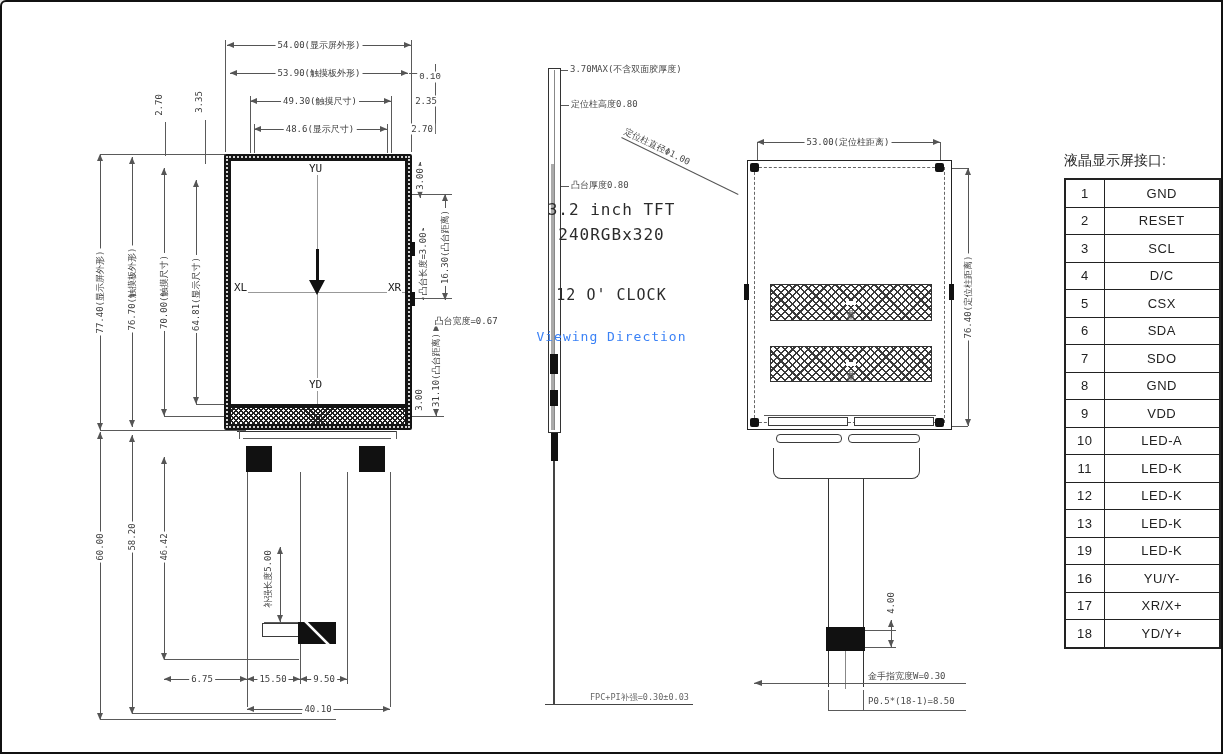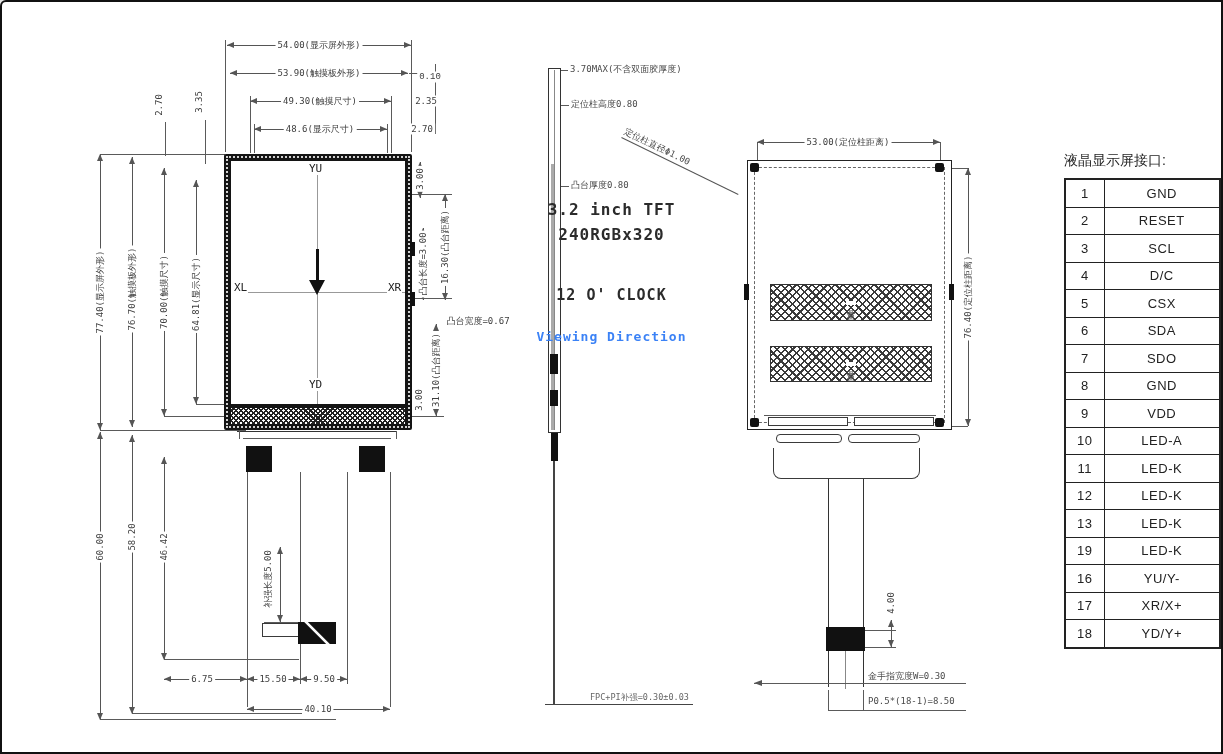--- a/index.html
+++ b/index.html
@@ -23,21 +23,21 @@
   .vlab{position:absolute;font-size:9px;line-height:11px;color:#3d3d3d;background:#fff;padding:0 2px;
        white-space:nowrap;transform:translate(-50%,-50%) rotate(-90deg);z-index:4;}
   .snote{position:absolute;font-size:9px;line-height:11px;color:#4a4a4a;white-space:nowrap;z-index:4;background:#fff;}
   
   #panel{position:absolute;left:222px;top:152px;width:188px;height:276px;background:#141414;z-index:2;border-radius:2px;}
   #panel .dotted{position:absolute;inset:2px;border:2px dotted #f2f2f2;opacity:.85;}
   #active{position:absolute;left:7px;top:7px;right:7px;bottom:26px;background:#fff;z-index:3;}
   #bstrip{position:absolute;left:7px;right:7px;bottom:6px;height:16px;z-index:3;background:
       repeating-linear-gradient(45deg,rgba(255,255,255,0) 0 2px,#222 2px 3.5px),
       repeating-linear-gradient(-45deg,#fff 0 2px,#222 2px 3.5px);}
-  .scr-t{position:absolute;left:50%;transform:translateX(-50%);color:#2b2b2b;white-space:nowrap;z-index:4;letter-spacing:1px;font-weight:bold;}
+  .scr-t{position:absolute;left:50%;transform:translateX(-50%);color:#2b2b2b;white-space:nowrap;z-index:4;letter-spacing:1px;}
   .axis{position:absolute;font-size:11px;color:#222;background:#fff;padding:0 1px;z-index:5;}
   .blk{position:absolute;background:#111;z-index:3;}
   .xhatch{position:absolute;border:1.5px solid #333;z-index:3;background:
       repeating-linear-gradient(45deg,rgba(255,255,255,0) 0 4px,#3a3a3a 4px 5.5px),
       repeating-linear-gradient(-45deg,#fff 0 4px,#3a3a3a 4px 5.5px);}
   .xhatch .win-lab{position:absolute;left:50%;top:50%;transform:translate(-50%,-50%);writing-mode:vertical-rl;
       font-size:9px;color:#555;background:#fff;padding:2px 0;line-height:10px;}
   .outl{position:absolute;border:1.5px solid #3a3a3a;background:#fff;z-index:3;box-sizing:border-box;}
   
   #pin-table-wrap{position:absolute;left:1062px;top:150px;z-index:3;}
@@ -129,21 +129,21 @@
 
   <div class="hl" style="left:410px;top:192px;width:40px;"></div>
   <div class="hl" style="left:410px;top:296px;width:40px;"></div>
   <div class="hl" style="left:410px;top:414px;width:32px;"></div>
   <div class="dimv" style="left:418px;top:160px;height:36px;"></div>
   <div class="vlab" style="left:418px;top:177px;">3.00</div>
   <div class="dimv" style="left:421px;top:226px;height:72px;"></div>
   <div class="vlab" style="left:421px;top:262px;">凸台长度=3.00</div>
   <div class="dimv" style="left:443px;top:192px;height:106px;"></div>
   <div class="vlab" style="left:443px;top:245px;">16.30(凸台距离)</div>
-  <div class="lab" style="left:476px;top:319px;">凸台宽度=0.67</div>
+  <div class="lab" style="left:464px;top:319px;">凸台宽度=0.67</div>
   <div class="dimv" style="left:434px;top:322px;height:92px;"></div>
   <div class="vlab" style="left:434px;top:368px;">31.10(凸台距离)</div>
   <div class="vlab" style="left:417px;top:398px;">3.00</div>
 
   <div class="hl" style="left:235px;top:429px;width:160px;background:#333;"></div>
   <div class="hl" style="left:241px;top:436px;width:148px;"></div>
   <div class="vl" style="left:237px;top:429px;height:8px;"></div>
   <div class="vl" style="left:394px;top:429px;height:8px;"></div>
   <div class="blk" style="left:244px;top:444px;width:26px;height:26px;"></div>
   <div class="blk" style="left:357px;top:444px;width:26px;height:26px;"></div>

